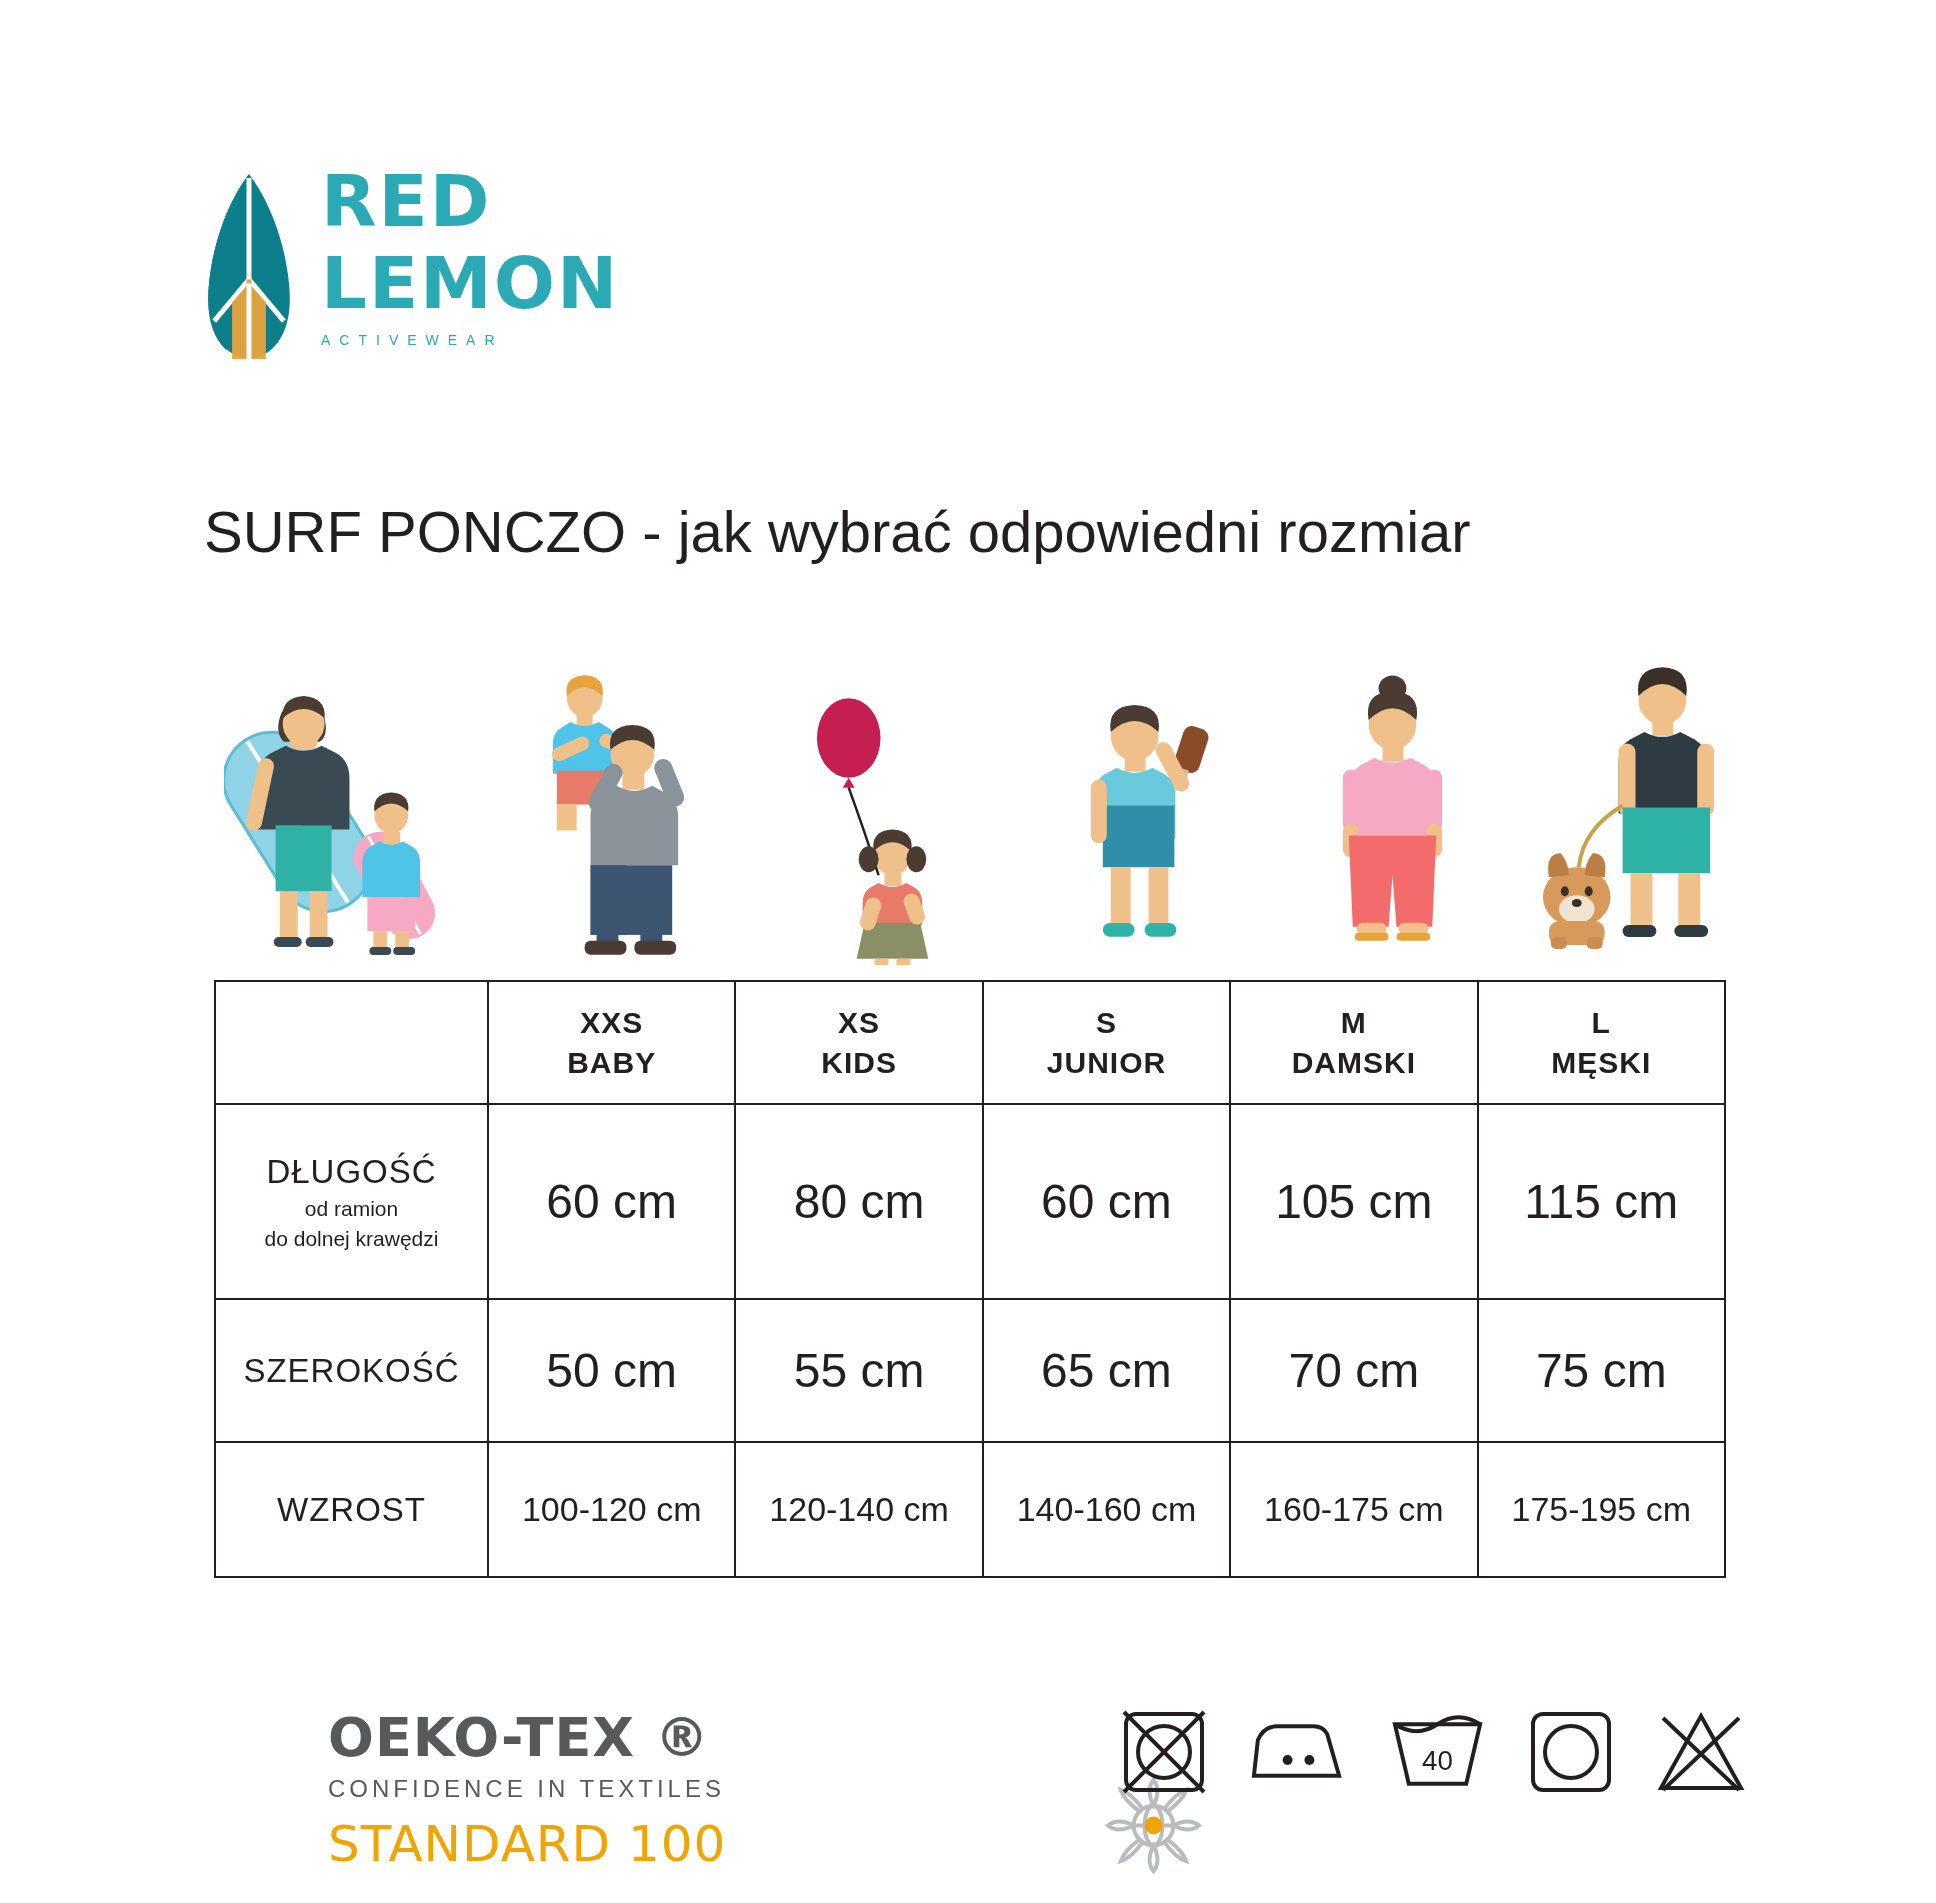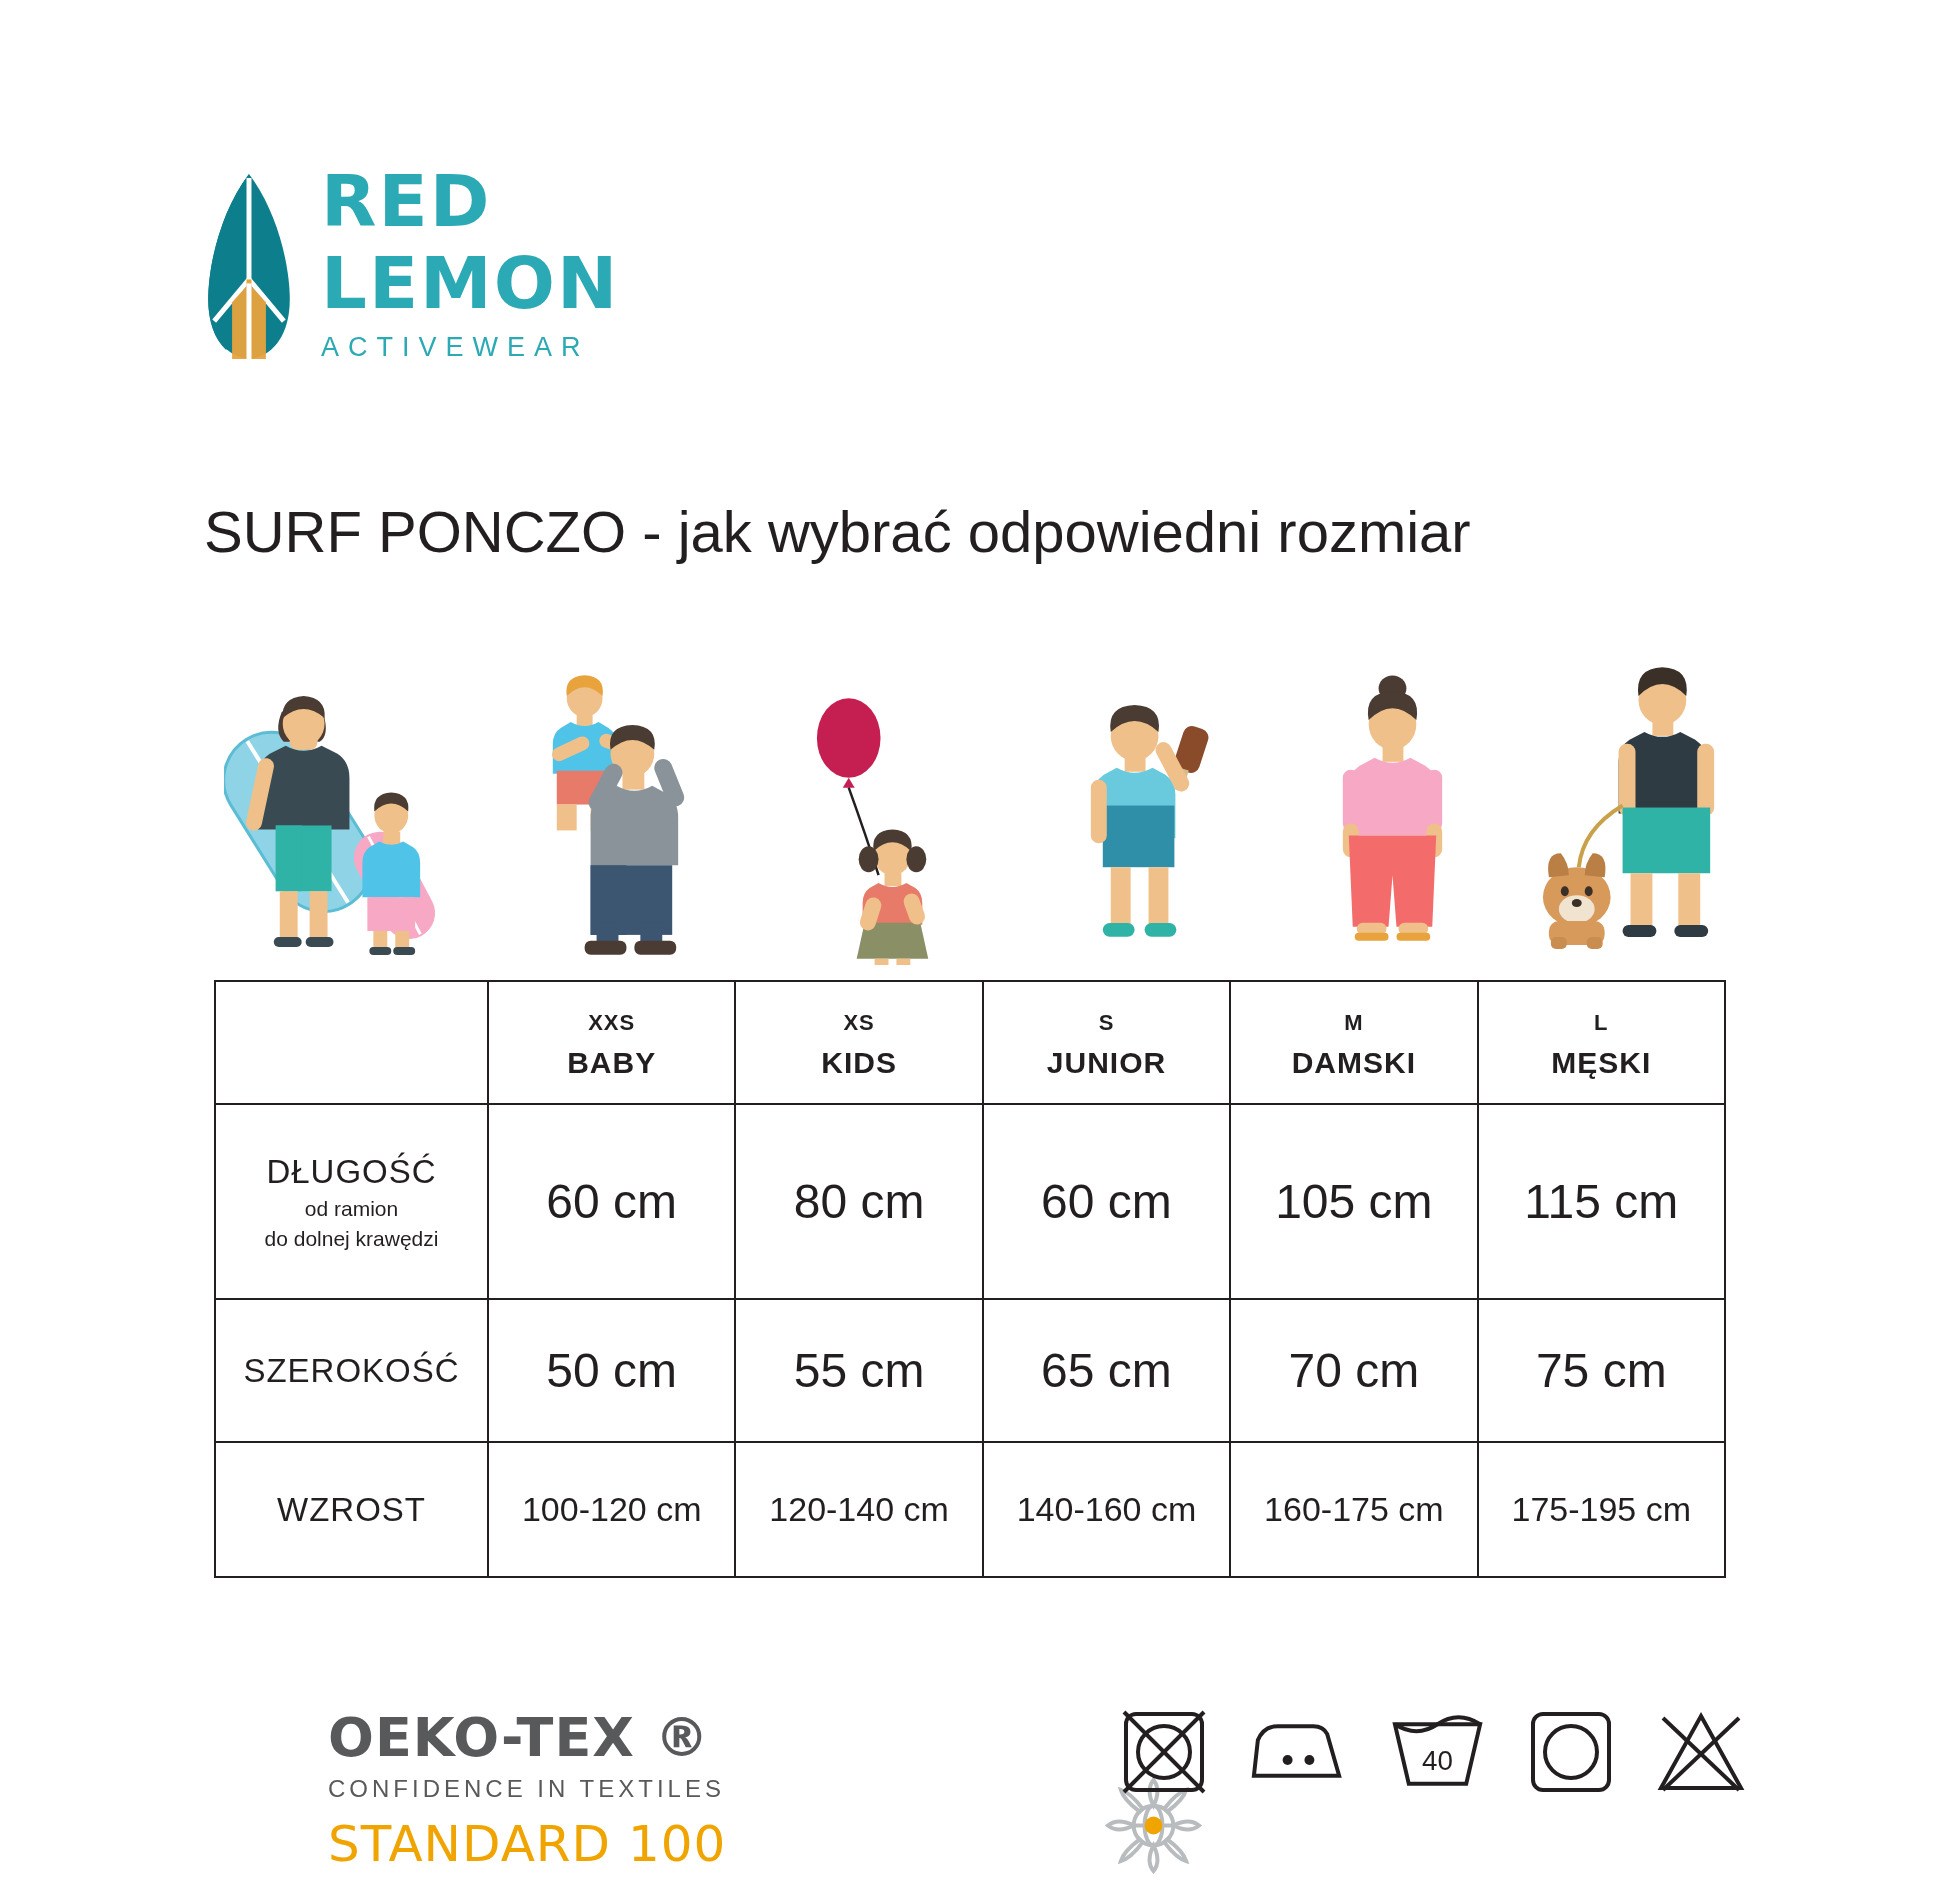--- a/index.html
+++ b/index.html
@@ -47,21 +47,21 @@
     font-weight: bold;
     font-size: 72px;
     letter-spacing: 2px;
     color: #2ba9b4;
     line-height: 74px;
   }
   .logo-lemon { margin-top: 8px; }
   .logo-sub {
     margin-top: 12px;
     font-family: "Liberation Sans", sans-serif;
-    font-size: 27px;
+    font-size: 14px;
     letter-spacing: 9px;
     color: #2ba9b4;
   }
 
   
   .title {
     position: absolute;
     left: 204px;
     top: 498px;
     width: 1632px;
@@ -103,21 +103,21 @@
     color: #231f20;
   }
   .size-table thead th {
     height: 119px;
     font-family: "Liberation Sans", sans-serif;
     font-weight: bold;
     font-size: 30px;
     line-height: 40px;
     letter-spacing: 1px;
   }
-  .hdr-code { display: block; font-size: 22px; }
+  .hdr-code { display: block; font-size: 30px; }
   .hdr-name { display: block; font-size: 30px; }
   .col-label { width: 269px; }
   .row-label {
     font-size: 33px;
     letter-spacing: 1px;
     line-height: 40px;
     padding: 12px 12px;
   }
   .row-label .sub {
     display: block;

